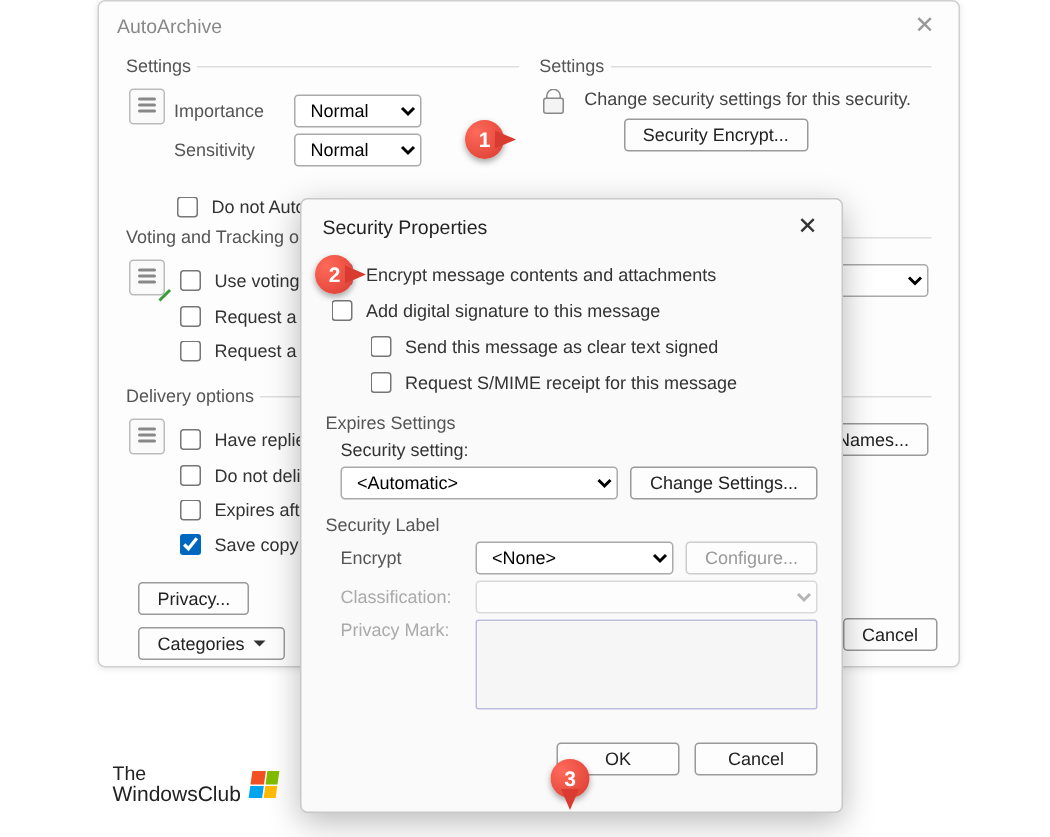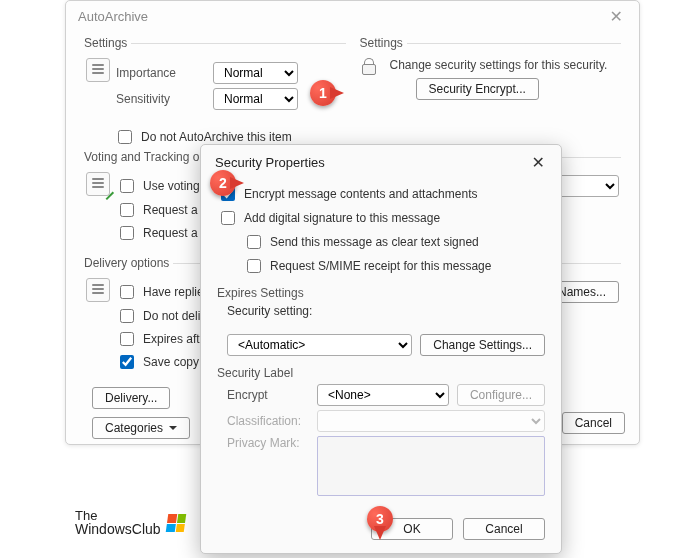--- a/index.html
+++ b/index.html
@@ -69,21 +69,21 @@
     position:relative; margin-right:6px;
   }
   .lock-ic::before{
     content:""; position:absolute; left:2px; top:0; width:8px; height:7px;
     border:1.5px solid #888; border-bottom:none; border-radius:5px 5px 0 0;
   }
   .lock-ic::after{
     content:""; position:absolute; left:0; top:6px; width:12px; height:9px;
     border:1.5px solid #888; border-radius:2px; background:#f4f4f4;
   }
-  .pair { display:flex; align-items:center; gap:25px; margin:4px 0 4px 30px; }
+  .pair { display:flex; align-items:center; gap:8px; margin:4px 0 4px 30px; }
   .pair label { width:72px; color:#555; }
   select.sel {
     height:22px; border:1px solid #aaa; border-radius:3px; font-size:12px;
     padding: 1px 18px 1px 6px; background:#fff;
     appearance:auto;
   }
   .cb-line { display:flex; align-items:center; gap:6px; margin:3px 0 3px 30px; }
   input[type=checkbox]{ width:14px; height:14px; accent-color:#0067c0; }
   .btn {
     height:22px; padding: 0 12px; border:1px solid #999; border-radius:3px;
@@ -101,21 +101,21 @@
   .prop-bottom { display:flex; gap:8px; margin-top:8px; margin-left:8px;}
   .close-row { position:absolute; right:14px; bottom:10px; }
   .wide-input { flex:1; height:22px; border:1px solid #aaa; border-radius:3px; background:#fff;}
   .sel-big { width:160px; }
   .vot-icon { display:inline-block; width:24px; height:24px; vertical-align:top;}
   .deliv-icon{ display:inline-block; width:24px; height:24px; vertical-align:top;}
 
   
   .dlg-sec {
     position: absolute;
-    left: 200px; top: 144px;
+    left: 200px; top: 132px;
     width: 362px; height: 410px;
     border:1px solid #c8c8c8; border-radius:5px;
     background:#fafafa;
     box-shadow: 0 6px 22px rgba(0,0,0,0.28);
   }
   .dlg-sec-title {
     display:flex; justify-content:space-between; align-items:center;
     padding:8px 10px 4px 14px; font-size:13px; color:#222;
   }
   .dlg-sec-close { font-size:16px; padding:0 6px; color:#333; cursor:default;}
@@ -274,21 +274,21 @@
           </div>
           <div class="cb-line" style="margin-left:0;">
             <input type="checkbox" checked="" style="">
             <span>Save copy of sent message</span>
           </div>
         </div>
       </div>
     </fieldset>
 
     <div class="prop-bottom">
-      <span class="btn">Delivery...</span>
+      <span class="btn">Privacy...</span>
     </div>
     <div class="prop-bottom">
       <span class="btn caret">Categories</span>
     </div>
   </div>
 
   <div class="close-row">
     <span class="btn">Cancel</span>
   </div>
 </div>
@@ -311,21 +311,21 @@
       <input type="checkbox" style="">
       <span>Send this message as clear text signed</span>
     </div>
     <div class="sec-chk sub">
       <input type="checkbox" style="">
       <span>Request S/MIME receipt for this message</span>
     </div>
 
     <div class="subgrp">
       <div class="hd">Expires Settings</div>
-      <div class="line" style="margin-left:10px; margin-bottom:16px;">
+      <div class="line" style="margin-left:10px; margin-bottom:4px;">
         <span>Security setting:</span>
       </div>
       <div class="line">
         <select class="sel-wide">
           <option>&lt;Automatic&gt;</option>
         </select>
         <span class="btn" style="white-space:nowrap;">Change Settings...</span>
       </div>
     </div>
 

